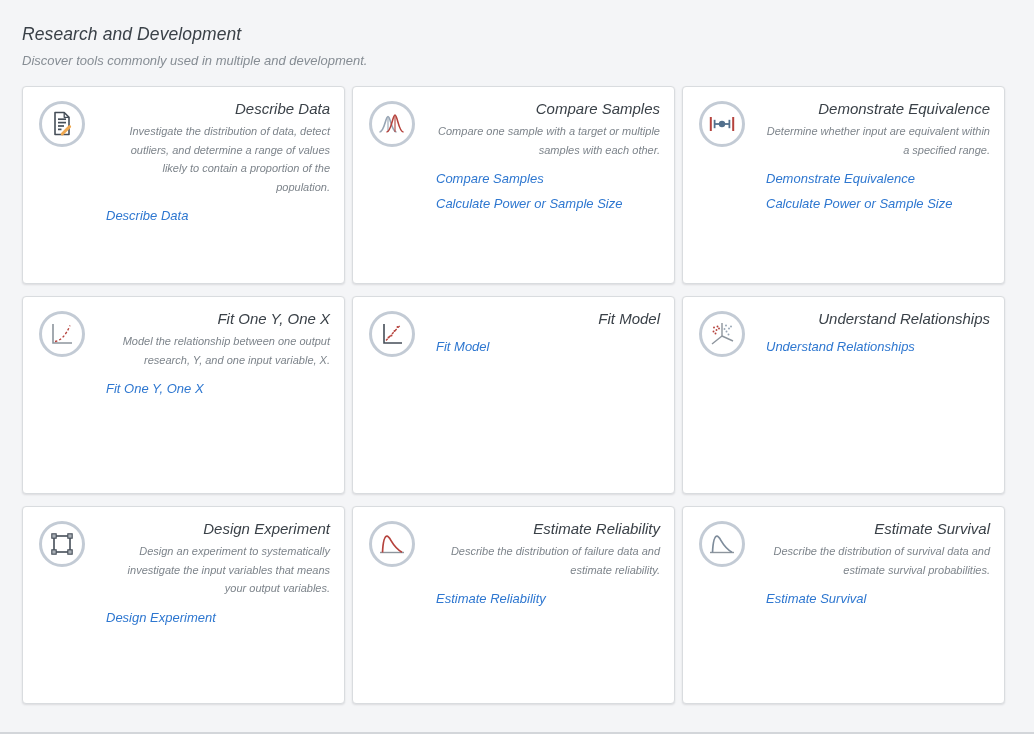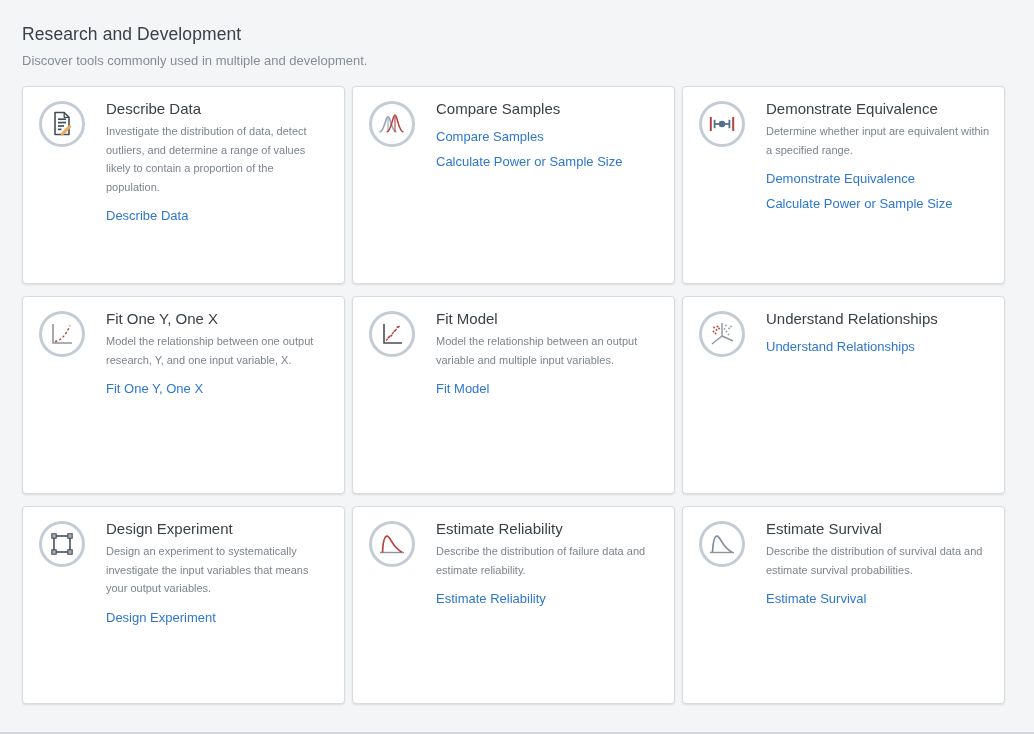--- a/index.html
+++ b/index.html
@@ -8,21 +8,21 @@
     --link:#2e77d0; --circle:#c3cbd5;
   }
   *{box-sizing:border-box;}
   html,body{margin:0;padding:0;}
   body{
     width:1034px;height:734px;overflow:hidden;position:relative;
     background:var(--bg);
     font-family:"Liberation Sans", sans-serif;
     -webkit-font-smoothing:antialiased;
   }
-  .page{padding:24px 29px 12px 22px;}
+  .page{padding:24px 29px 12px 22px;font-style:italic;}
   .page-title{
     margin:0 0 8px 0;font-size:17.5px;font-weight:400;color:var(--heading);
     letter-spacing:0.1px;
   }
   .page-subtitle{margin:0 0 18px 0;font-size:13px;color:var(--subtitle);}
   .grid{
     display:grid;
     grid-template-columns:repeat(3,323px);
     grid-auto-rows:198px;
     column-gap:7px;row-gap:12px;
@@ -36,21 +36,21 @@
     display:flex;align-items:flex-start;
   }
   .icon-circle{
     flex:0 0 auto;
     width:46px;height:46px;margin-top:1px;
     border:3px solid var(--circle);border-radius:50%;
     display:flex;align-items:center;justify-content:center;
     background:#fff;
   }
   .icon-circle svg{width:30px;height:30px;display:block;}
-  .card-body{flex:1 1 auto;padding-left:21px;min-width:0;}
+  .card-body{flex:1 1 auto;padding-left:21px;min-width:0;text-align:right;}
   .card-title{
     margin:0 0 5px 0;font-size:15px;font-weight:400;color:var(--title);
   }
   .card-desc{margin:0;font-size:11px;line-height:18.5px;color:var(--desc);}
   .links{margin-top:12px;display:flex;flex-direction:column;gap:10px;align-items:flex-start;}
   .card-link{font-size:13px;color:var(--link);text-decoration:none;cursor:pointer;}
   .bottom-line{
     position:absolute;left:0;bottom:0;width:100%;height:2px;background:#d3d6da;
   }
 </style>
@@ -86,20 +86,21 @@
     <div class="icon-circle">
           <svg viewBox="0 0 30 30">
     <line x1="11" y1="8" x2="11" y2="23" stroke="#97a5b4" stroke-width="1.1"></line>
     <path d="M2.5 23 C7.5 23 8.5 7.5 11 7.5 C13.5 7.5 14.5 23 19.5 23" fill="none" stroke="#97a5b4" stroke-width="1.6"></path>
     <line x1="18" y1="6.5" x2="18" y2="23" stroke="#b5423c" stroke-width="1.1"></line>
     <path d="M9.5 23 C14.5 23 15.5 6 18 6 C20.5 6 21.5 23 26.5 23" fill="none" stroke="#b5423c" stroke-width="1.6"></path>
   </svg>
         </div>
     <div class="card-body">
       <h2 class="card-title">Compare Samples</h2>
+      <p class="card-desc">Compare one sample with a target or multiple samples with each other.</p>
       <div class="links">
             <a class="card-link" href="#">Compare Samples</a>
             <a class="card-link" href="#">Calculate Power or Sample Size</a>
           </div>
     </div>
   </div>
 
   <div class="card">
     <div class="icon-circle">
           <svg viewBox="0 0 30 30">
@@ -143,21 +144,20 @@
     <polyline points="7,5 7,24 25,24" fill="none" stroke="#454e58" stroke-width="1.6"></polyline>
     <line x1="9" y1="21.5" x2="23" y2="6.5" stroke="#b5423c" stroke-width="1.4" stroke-dasharray="2.4 2"></line>
     <circle cx="11.5" cy="18.5" r="1" fill="#b5423c"></circle>
     <circle cx="14.5" cy="16.5" r="1" fill="#b5423c"></circle>
     <circle cx="17.5" cy="12" r="1" fill="#b5423c"></circle>
     <circle cx="20.5" cy="8" r="1" fill="#b5423c"></circle>
   </svg>
         </div>
     <div class="card-body">
       <h2 class="card-title">Fit Model</h2>
-      <p class="card-desc">Model the relationship between an output variable and multiple input variables.</p>
       <div class="links">
             <a class="card-link" href="#">Fit Model</a>
           </div>
     </div>
   </div>
 
   <div class="card">
     <div class="icon-circle">
           <svg viewBox="0 0 30 30">
     <line x1="15" y1="17" x2="15" y2="4" stroke="#8d959d" stroke-width="1.4"></line>

